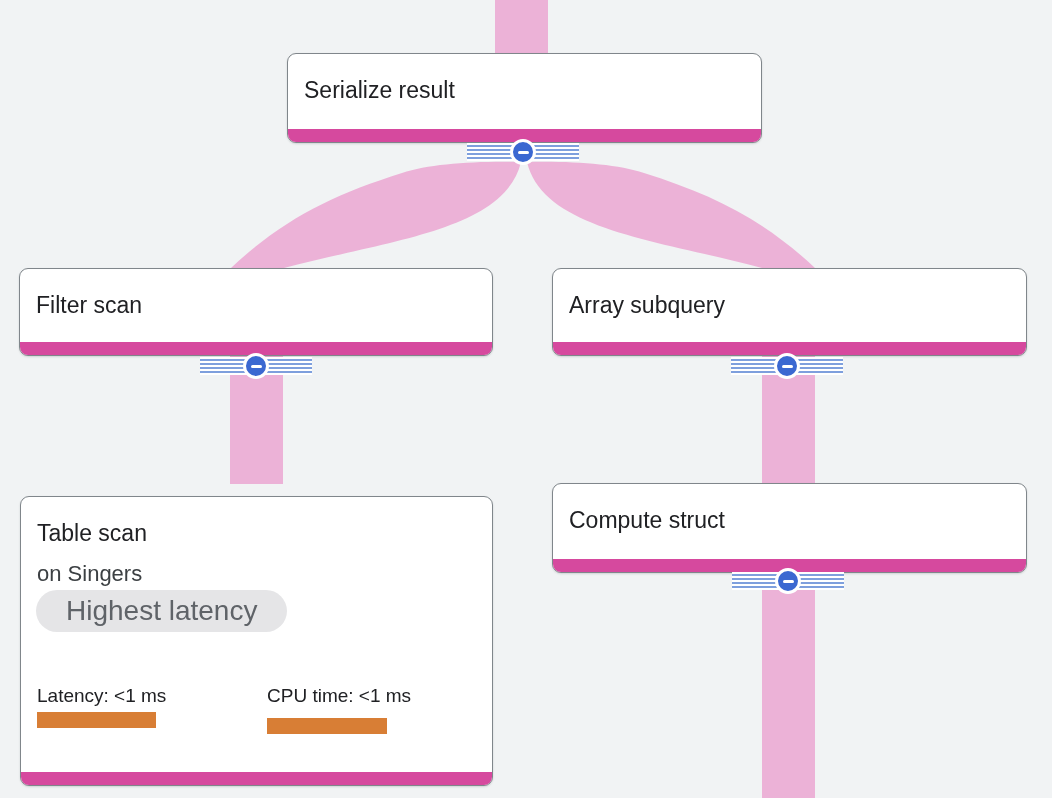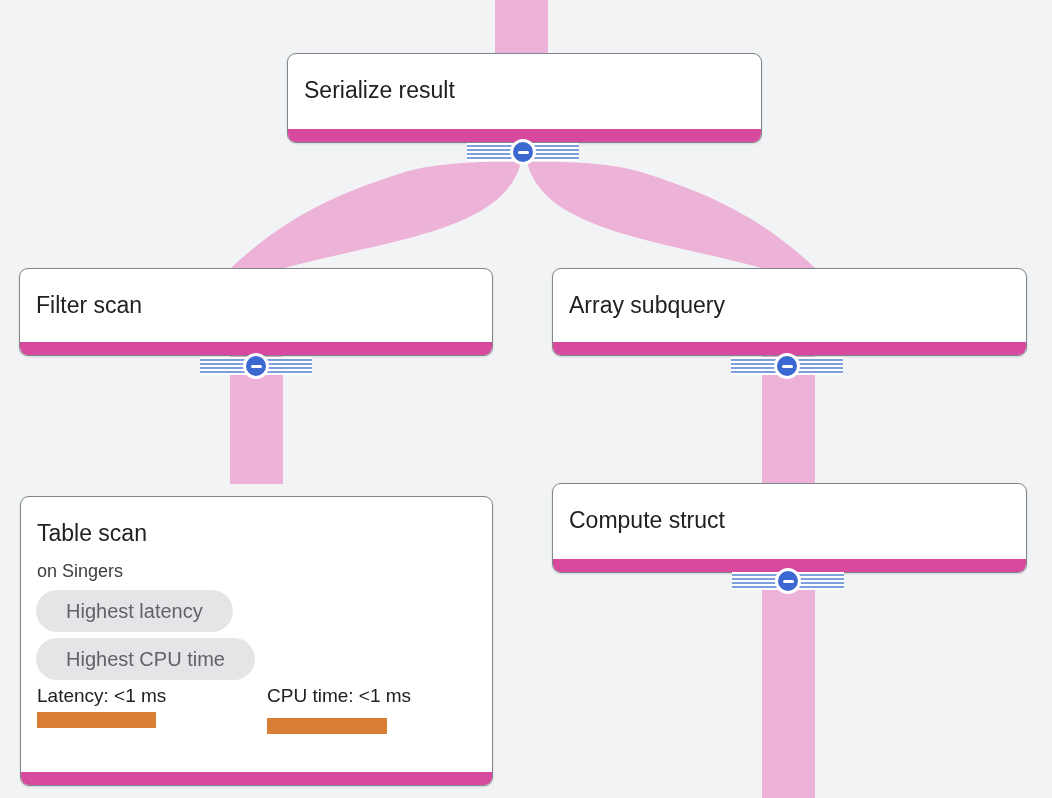--- a/index.html
+++ b/index.html
@@ -35,30 +35,30 @@
   .node-title {
     position: absolute;
     top: 23px; left: 16px;
     font-size: 23px;
     color: var(--title-text, #202124);
     white-space: nowrap;
   }
   .node-subtitle {
     position: absolute;
     top: 64px; left: 16px;
-    font-size: 18px;
+    font-size: 22px;
     color: var(--subtitle-text, #3c4043);
     white-space: nowrap;
   }
   .badge {
     position: absolute;
     left: 15px;
     background: var(--badge-bg, #e5e5e7);
     color: var(--badge-text, #5f6368);
-    font-size: 20px;
+    font-size: 28px;
     font-weight: 500;
     line-height: 42px;
     padding: 0 30px;
     border-radius: 21px;
     white-space: nowrap;
   }
   .badge-1 { top: 93px; }
   .badge-2 { top: 141px; }
   .metric { position: absolute; top: 188px; text-align: right; }
   .metric-1 { left: 16px; }
@@ -135,21 +135,20 @@
 
   <div class="node" style="left:552px; top:268px; width:475px; height:88px">
     <div class="node-title">Array subquery</div>
     <div class="node-bar"></div>
   </div>
 
   <div class="node" style="left:20px; top:496px; width:473px; height:290px">
     <div class="node-title">Table scan</div>
     <div class="node-subtitle">on Singers</div>
     <div class="badge badge-1">Highest latency</div>
-    <div class="badge badge-2">Highest CPU time</div>
     <div class="metric metric-1">
       <div class="metric-label">Latency: &lt;1 ms</div>
       <div class="metric-bar"></div>
     </div>
     <div class="metric metric-2">
       <div class="metric-label">CPU time: &lt;1 ms</div>
       <div class="metric-bar low"></div>
     </div>
     <div class="node-bar"></div>
   </div>

